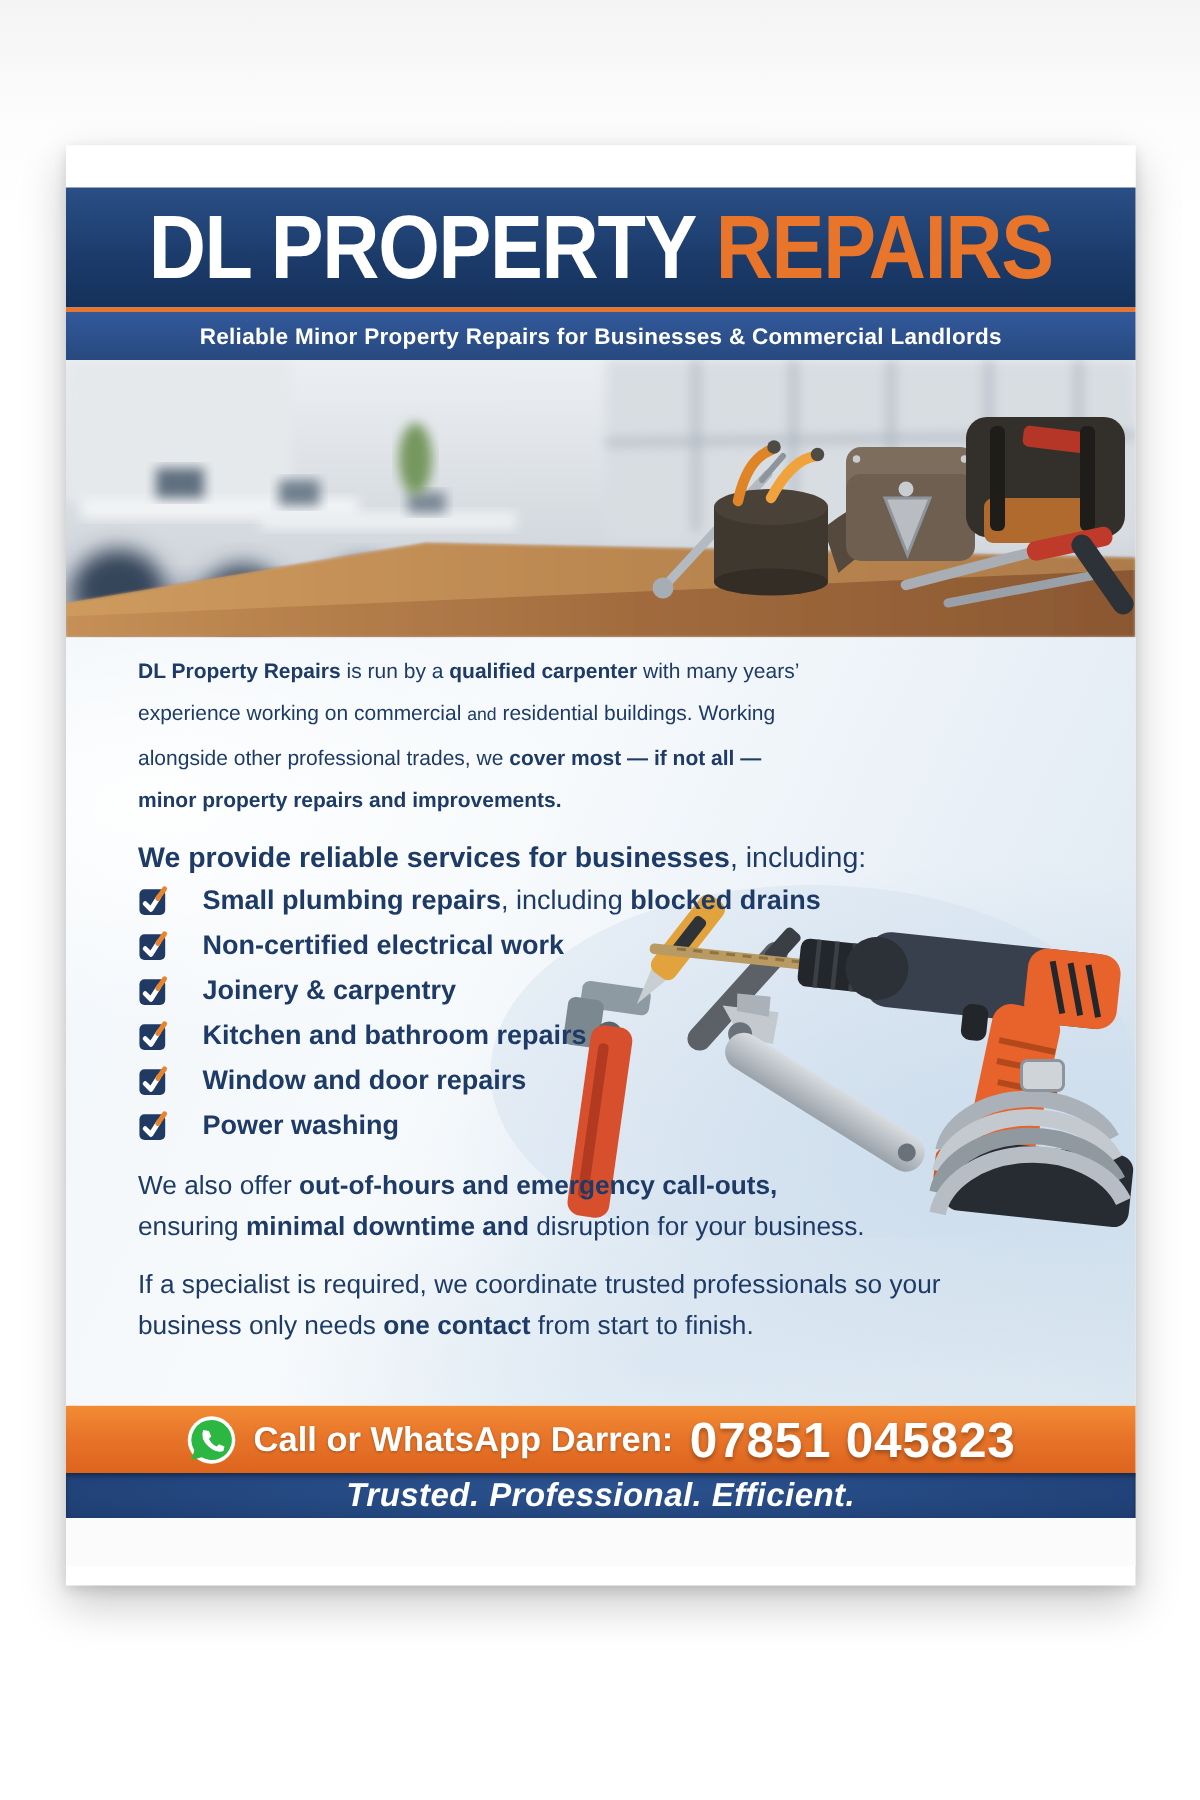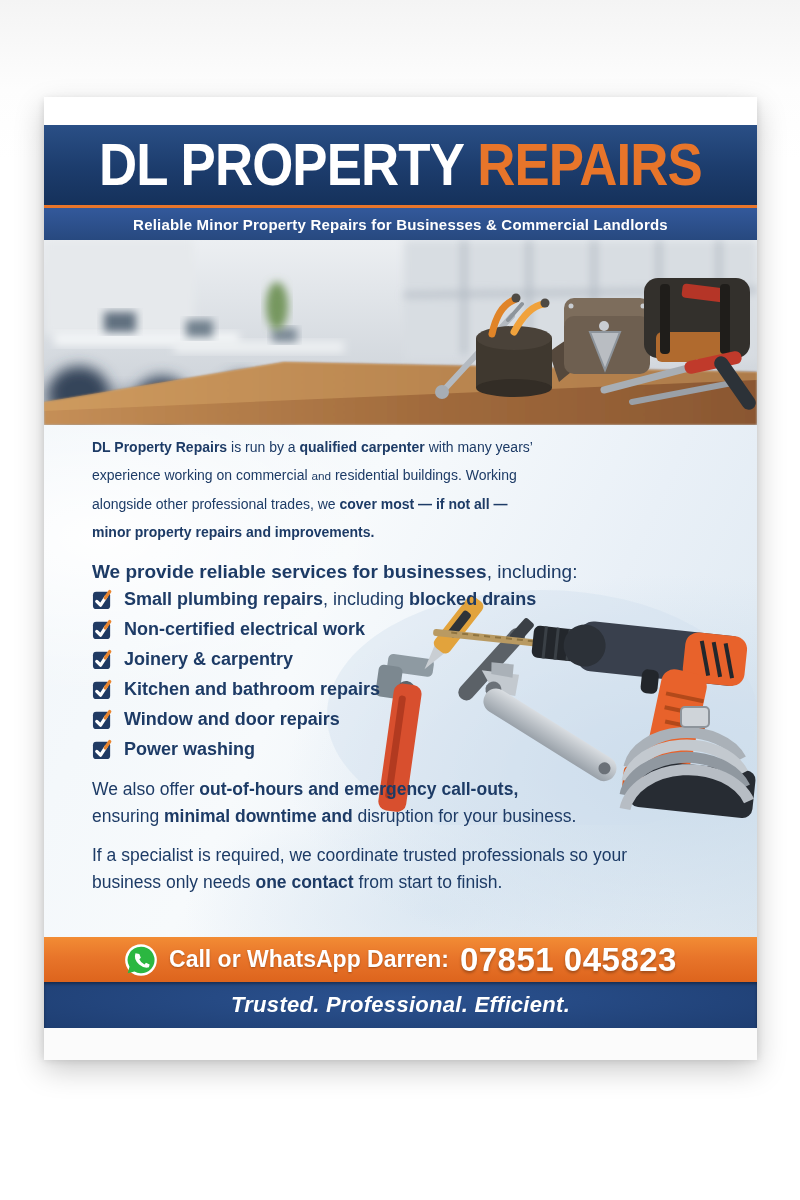--- a/index.html
+++ b/index.html
@@ -42,33 +42,33 @@
       radial-gradient(ellipse 420px 200px at 55% 95%, rgba(214,228,240,.7) 0%, rgba(214,228,240,0) 60%),
       linear-gradient(115deg,#f1f6fa 0%,#f7fafc 38%,#e9f0f7 68%,#dde8f1 100%);
   }
   .tools-art{position:absolute;right:0;top:150px;width:430px;height:250px;z-index:1;}
   .content{position:relative;z-index:2;padding:8px 40px 0 48px;}
   .intro{font-size:14px;line-height:28px;margin:0;}
   .b{font-weight:700;}
   .sm{font-size:.84em;}
   .services-heading{font-size:19px;line-height:24px;margin:14px 0 0;}
   ul.services{list-style:none;margin:0;padding:0;}
-  li.service{display:flex;align-items:center;gap:11px;height:30px;font-size:18px;}
+  li.service{display:flex;align-items:center;gap:22px;height:30px;font-size:18px;}
   li.service .check{flex:0 0 auto;overflow:visible;}
   .para{font-size:17.5px;line-height:27px;margin:12px 0 0;}
   
   .contact-bar{
     height:45px;display:flex;align-items:center;justify-content:center;gap:11px;
     background:linear-gradient(180deg,#f28c34 0%,#e8752a 45%,#dd641d 100%);
   }
   .wa{display:flex;align-items:center;}
   .contact-label{color:#fff;font-weight:700;font-size:23px;text-shadow:0 1px 2px rgba(0,0,0,.28);}
   .contact-phone{color:#fff;font-weight:800;font-size:33px;letter-spacing:.5px;text-shadow:0 2px 3px rgba(0,0,0,.3);}
   .footer-bar{
-    height:46px;display:flex;align-items:center;justify-content:center;
+    height:30px;display:flex;align-items:center;justify-content:center;
     background:radial-gradient(ellipse 130% 200% at 50% 35%, #2b5290 0%, #1d3c6f 55%, #142c54 100%);
     box-shadow:inset 0 2px 3px rgba(0,0,0,.35);
     text-align:right;
   }
   .tagline{color:#ffffff;font-weight:700;font-style:italic;font-size:22px;letter-spacing:.3px;}
 </style>
 </head>
 <body>
 
 <div class="page">

